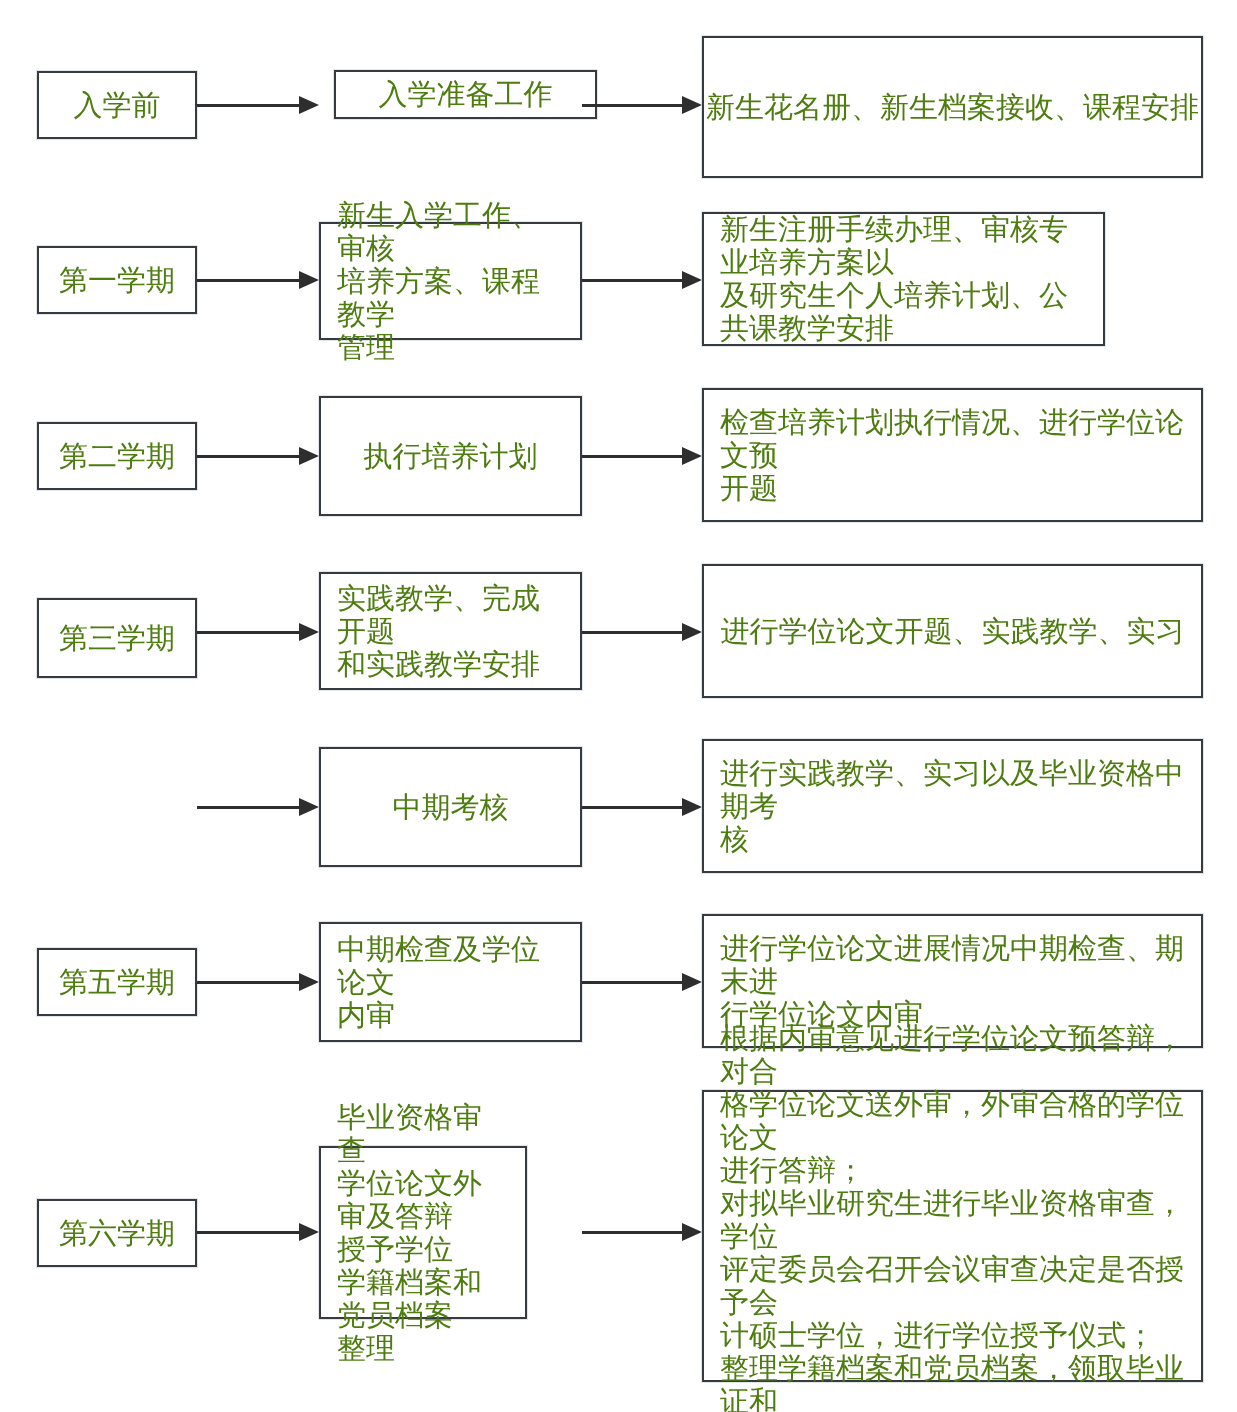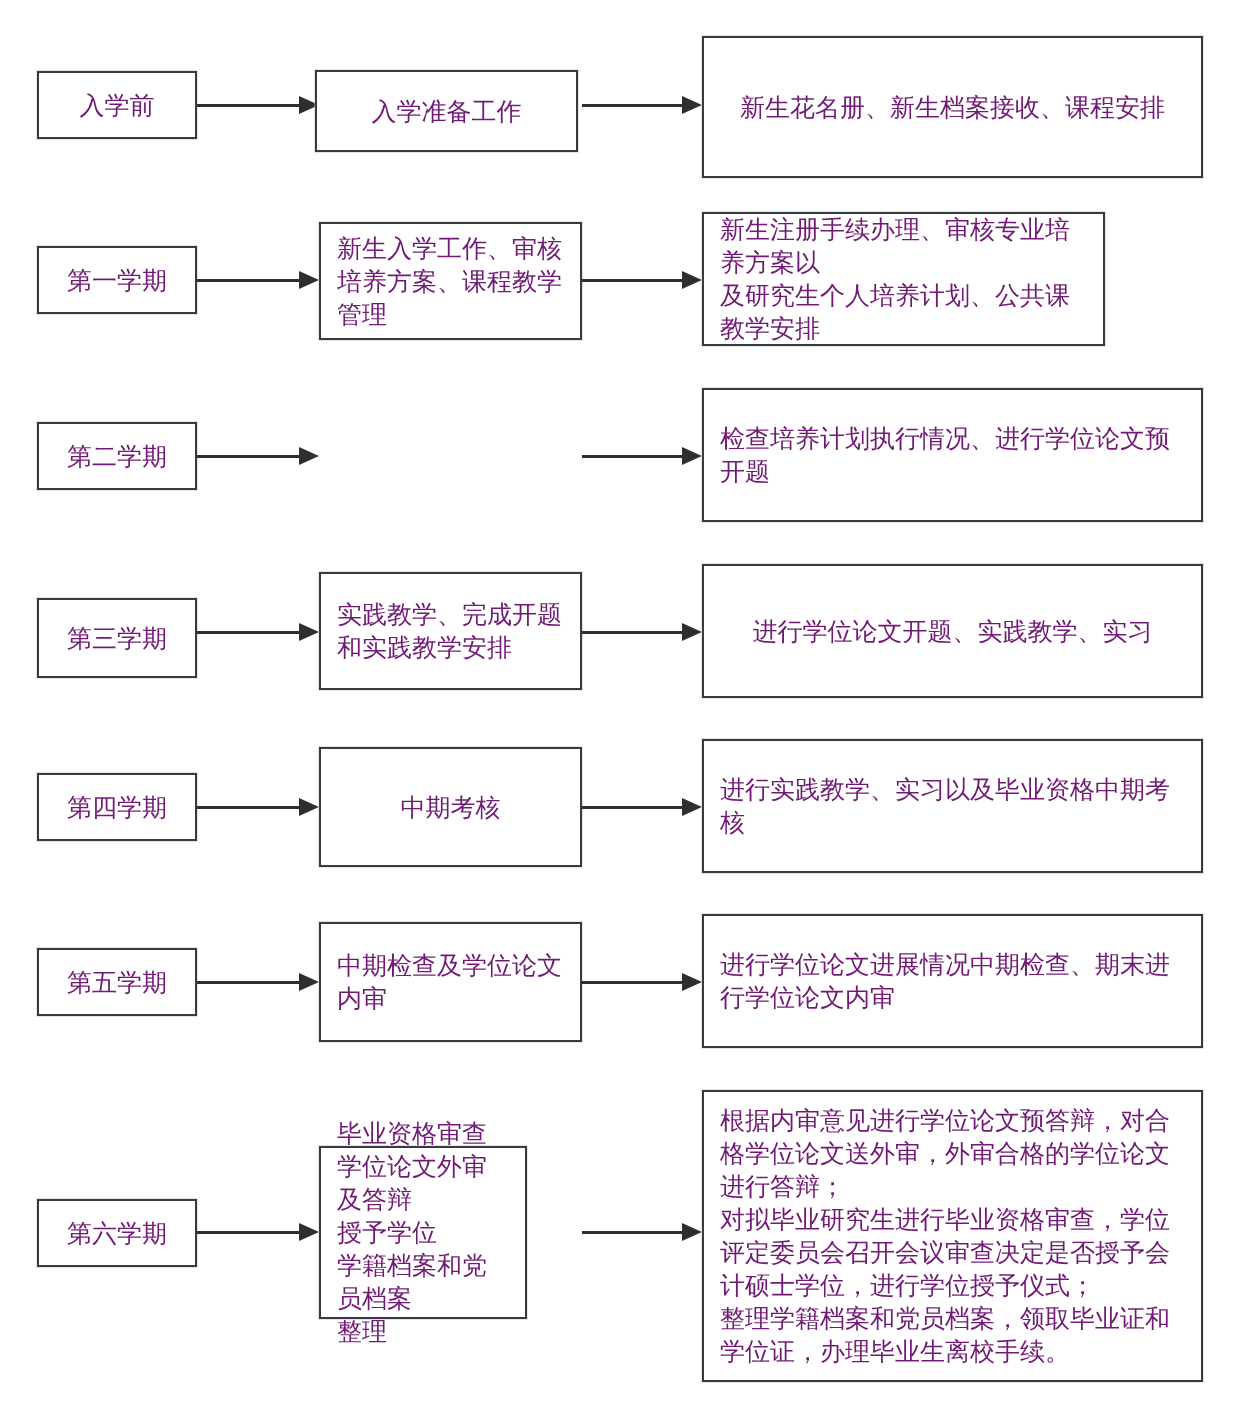--- a/index.html
+++ b/index.html
@@ -8,23 +8,23 @@
     font-family:"Liberation Sans","DejaVu Sans",sans-serif;
     color:#3d3d3d;
   }
   .canvas{position:absolute;left:0;top:0;width:1237px;height:1412px;}
   .box{
     position:absolute;
     border:2px solid #363b40;
     background:#ffffff;
     box-sizing:border-box;
     box-shadow:0 0 0 1px rgba(190,198,208,0.45);
-    font-size:25px;
+    font-size:29px;
     line-height:33px;
-    color:#701a75;
+    color:#4d7c0f;
     display:flex;
     align-items:center;
     white-space:pre-line;
   }
   .box.center{justify-content:center;text-align:center;}
   .box.left{justify-content:flex-start;text-align:left;padding:0 16px;}
   .arrow-line{position:absolute;height:3px;background:#2e2e2e;}
   .arrow-head{
     position:absolute;width:0;height:0;
     border-top:9px solid transparent;
@@ -33,54 +33,54 @@
   }
 </style>
 </head>
 <body>
 
 <div class="canvas">
 
   <div class="box center" style="left:37px;top:71px;width:160px;height:68px">入学前</div>
   <div class="arrow-line" style="left:197px;top:104px;width:104px"></div>
   <div class="arrow-head" style="left:299px;top:96px"></div>
-  <div class="box center" style="left:315px;top:70px;width:263px;height:82px">入学准备工作</div>
+  <div class="box center" style="left:334px;top:70px;width:263px;height:49px">入学准备工作</div>
   <div class="arrow-line" style="left:582px;top:104px;width:102px"></div>
   <div class="arrow-head" style="left:682px;top:96px"></div>
   <div class="box center" style="left:702px;top:36px;width:501px;height:142px">新生花名册、新生档案接收、课程安排</div>
 
   <div class="box center" style="left:37px;top:246px;width:160px;height:68px">第一学期</div>
   <div class="arrow-line" style="left:197px;top:279px;width:104px"></div>
   <div class="arrow-head" style="left:299px;top:271px"></div>
   <div class="box left" style="left:319px;top:222px;width:263px;height:118px">新生入学工作、审核
 培养方案、课程教学
 管理</div>
   <div class="arrow-line" style="left:582px;top:279px;width:102px"></div>
   <div class="arrow-head" style="left:682px;top:271px"></div>
   <div class="box left" style="left:702px;top:212px;width:403px;height:134px">新生注册手续办理、审核专业培养方案以
 及研究生个人培养计划、公共课教学安排</div>
 
   <div class="box center" style="left:37px;top:422px;width:160px;height:68px">第二学期</div>
   <div class="arrow-line" style="left:197px;top:455px;width:104px"></div>
   <div class="arrow-head" style="left:299px;top:447px"></div>
+  <div class="box center" style="left:319px;top:396px;width:263px;height:120px">执行培养计划</div>
   <div class="arrow-line" style="left:582px;top:455px;width:102px"></div>
   <div class="arrow-head" style="left:682px;top:447px"></div>
   <div class="box left" style="left:702px;top:388px;width:501px;height:134px">检查培养计划执行情况、进行学位论文预
 开题</div>
 
   <div class="box center" style="left:37px;top:598px;width:160px;height:80px">第三学期</div>
   <div class="arrow-line" style="left:197px;top:631px;width:104px"></div>
   <div class="arrow-head" style="left:299px;top:623px"></div>
   <div class="box left" style="left:319px;top:572px;width:263px;height:118px">实践教学、完成开题
 和实践教学安排</div>
   <div class="arrow-line" style="left:582px;top:631px;width:102px"></div>
   <div class="arrow-head" style="left:682px;top:623px"></div>
   <div class="box center" style="left:702px;top:564px;width:501px;height:134px">进行学位论文开题、实践教学、实习</div>
 
-  <div class="box center" style="left:37px;top:773px;width:160px;height:68px">第四学期</div>
   <div class="arrow-line" style="left:197px;top:806px;width:104px"></div>
   <div class="arrow-head" style="left:299px;top:798px"></div>
   <div class="box center" style="left:319px;top:747px;width:263px;height:120px">中期考核</div>
   <div class="arrow-line" style="left:582px;top:806px;width:102px"></div>
   <div class="arrow-head" style="left:682px;top:798px"></div>
   <div class="box left" style="left:702px;top:739px;width:501px;height:134px">进行实践教学、实习以及毕业资格中期考
 核</div>
 
   <div class="box center" style="left:37px;top:948px;width:160px;height:68px">第五学期</div>
   <div class="arrow-line" style="left:197px;top:981px;width:104px"></div>

